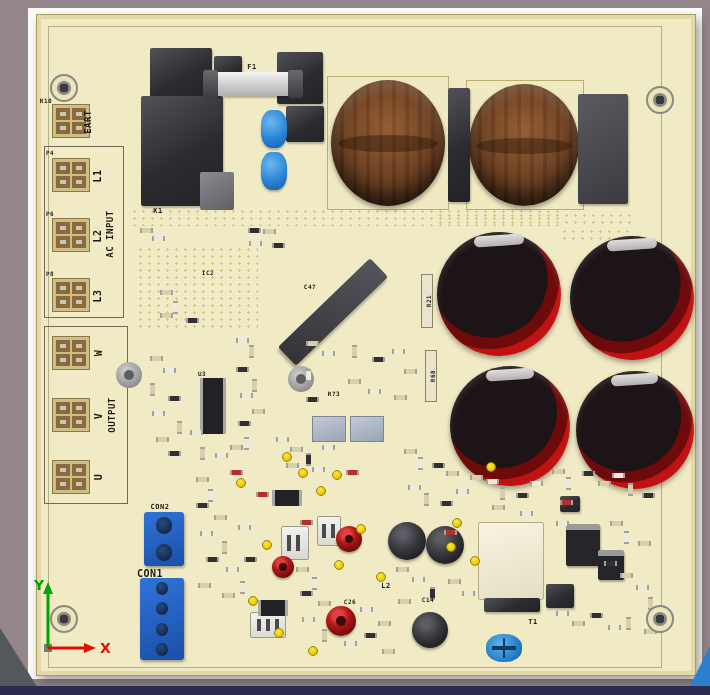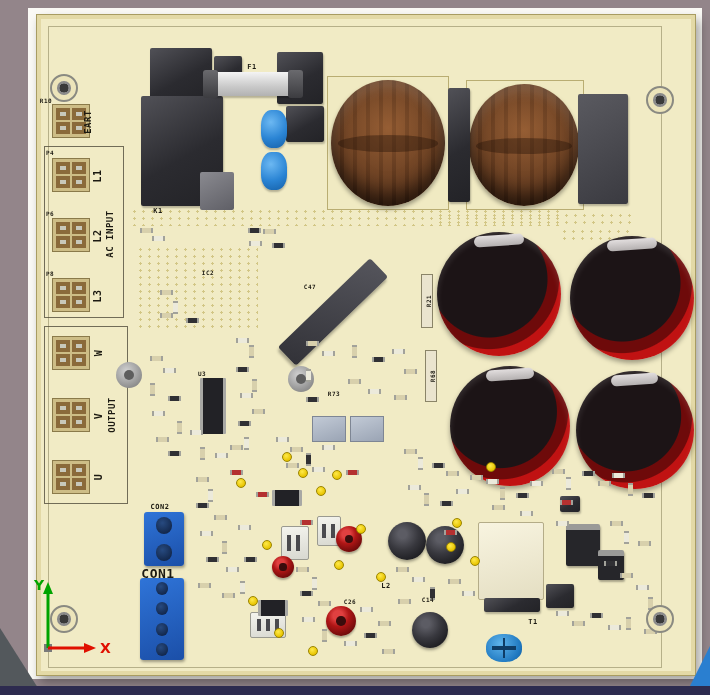--- a/index.html
+++ b/index.html
@@ -353,21 +353,21 @@
       <span class="sslabel" style="left: 98px; top: 477px; font-size: 10px; transform: translate(-50%, -50%) rotate(-90deg);">U</span>
       <span class="sslabel" style="left: 158px; top: 211px; font-size: 7px; transform: translate(-50%, -50%) rotate(0deg);">K1</span>
       <span class="sslabel" style="left: 252px; top: 67px; font-size: 7px; transform: translate(-50%, -50%) rotate(0deg);">F1</span>
       <span class="sslabel" style="left: 208px; top: 272px; font-size: 6px; transform: translate(-50%, -50%) rotate(0deg);">IC2</span>
       <span class="sslabel" style="left: 310px; top: 286px; font-size: 6px; transform: translate(-50%, -50%) rotate(0deg);">C47</span>
       <span class="sslabel" style="left: 428px; top: 301px; font-size: 6px; transform: translate(-50%, -50%) rotate(-90deg);">R21</span>
       <span class="sslabel" style="left: 432px; top: 376px; font-size: 6px; transform: translate(-50%, -50%) rotate(-90deg);">R68</span>
       <span class="sslabel" style="left: 334px; top: 393px; font-size: 6px; transform: translate(-50%, -50%) rotate(0deg);">R73</span>
       <span class="sslabel" style="left: 202px; top: 373px; font-size: 6px; transform: translate(-50%, -50%) rotate(0deg);">U3</span>
       <span class="sslabel" style="left: 160px; top: 507px; font-size: 7px; transform: translate(-50%, -50%) rotate(0deg);">CON2</span>
-      <span class="sslabel" style="left: 158px; top: 573px; font-size: 13px; transform: translate(-50%, -50%) rotate(0deg);">CON1</span>
+      <span class="sslabel" style="left: 150px; top: 573px; font-size: 10px; transform: translate(-50%, -50%) rotate(0deg);">CON1</span>
       <span class="sslabel" style="left: 350px; top: 601px; font-size: 6px; transform: translate(-50%, -50%) rotate(0deg);">C26</span>
       <span class="sslabel" style="left: 428px; top: 599px; font-size: 6px; transform: translate(-50%, -50%) rotate(0deg);">C14</span>
       <span class="sslabel" style="left: 386px; top: 586px; font-size: 7px; transform: translate(-50%, -50%) rotate(0deg);">L2</span>
       <span class="sslabel" style="left: 533px; top: 622px; font-size: 7px; transform: translate(-50%, -50%) rotate(0deg);">T1</span>
     </div>
 
   <div class="corner-dark"></div>
   <div class="corner-blue"></div>
 
   <svg class="axis" width="104" height="92" viewBox="0 0 104 92">

